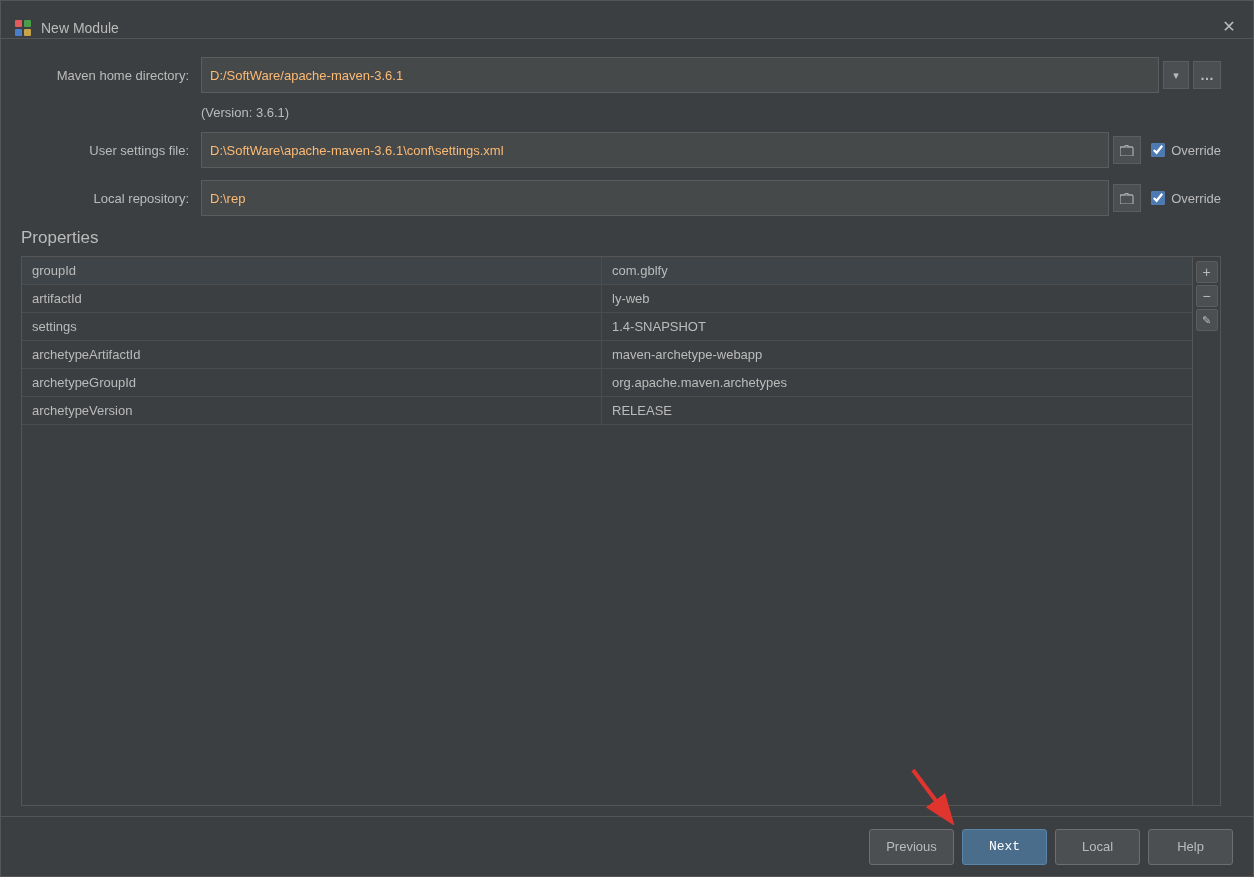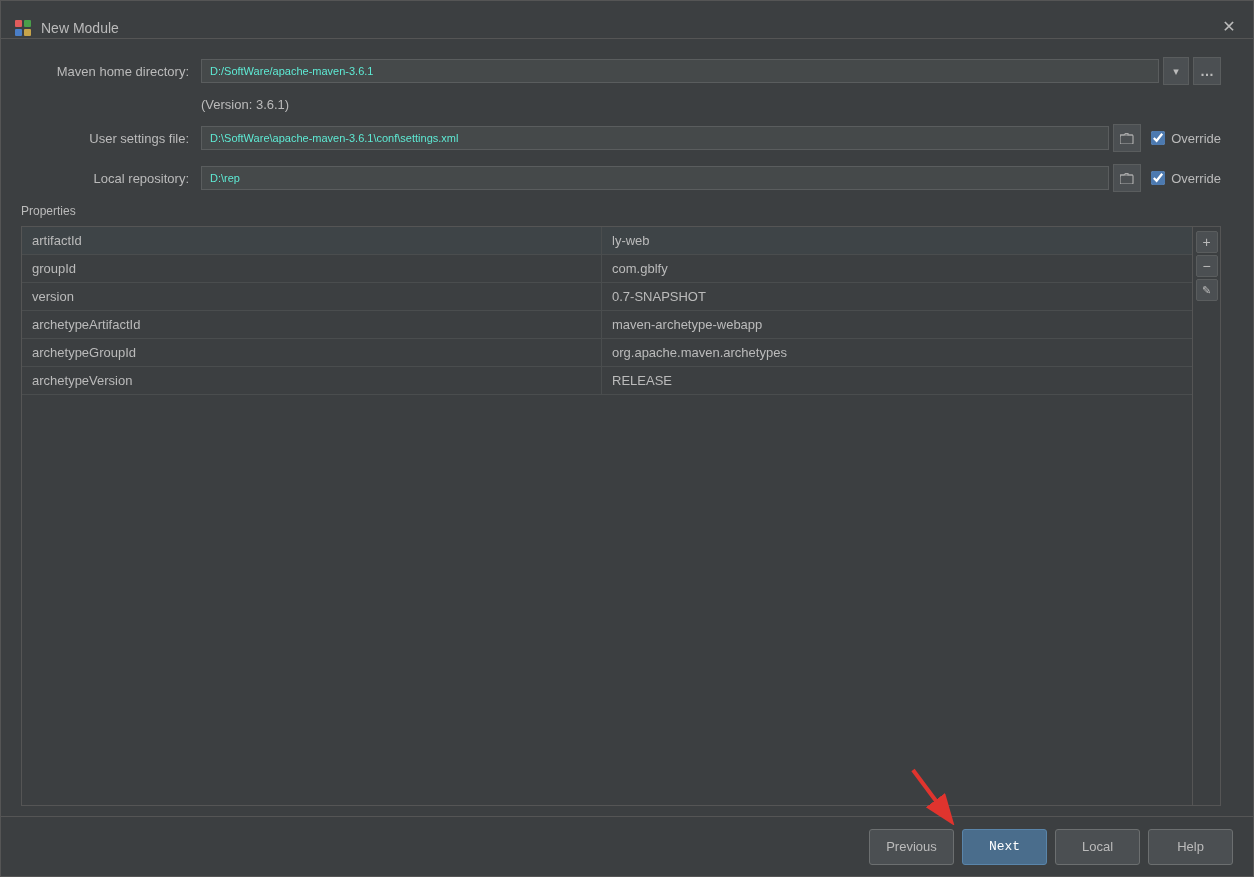--- a/index.html
+++ b/index.html
@@ -82,26 +82,26 @@
       flex-shrink: 0;
     }
     .form-input-group {
       flex: 1;
       display: flex;
       align-items: center;
       gap: 4px;
     }
     .form-input {
       flex: 1;
-      height: 24px;
+      height: 36px;
       background: #45494a;
       border: 1px solid #5a5d5e;
-      color: #5eead4;
+      color: #fdba74;
       padding: 0 8px;
-      font-size: 11px;
+      font-size: 13px;
       outline: none;
     }
     .dropdown-btn {
       width: 26px;
       height: 28px;
       background: #4b4f52;
       border: 1px solid #5a5d5e;
       color: #bbbbbb;
       display: flex;
       align-items: center;
@@ -151,21 +151,21 @@
       height: 14px;
       accent-color: #4d7ab0;
       cursor: pointer;
     }
     .override-label {
       color: #bbbbbb;
       font-size: 13px;
     }
     .section-title {
       color: #bbbbbb;
-      font-size: 12px;
+      font-size: 17px;
       margin-bottom: 8px;
       margin-left: 0;
     }
     .properties-container {
       border: 1px solid #555555;
       background: #3c3f41;
       display: flex;
       flex: 1;
       overflow: hidden;
       position: relative;
@@ -326,32 +326,32 @@
         </div>
       </div>
     </div>
 
     <div class="section-title">Properties</div>
 
     <div class="properties-container">
       <div class="properties-table">
 
         <div class="prop-row">
+          <div class="prop-key">groupId</div>
+          <div class="prop-value">com.gblfy</div>
+        </div>
+
+        <div class="prop-row">
           <div class="prop-key">artifactId</div>
           <div class="prop-value">ly-web</div>
         </div>
 
         <div class="prop-row">
-          <div class="prop-key">groupId</div>
-          <div class="prop-value">com.gblfy</div>
-        </div>
-
-        <div class="prop-row">
-          <div class="prop-key">version</div>
-          <div class="prop-value">0.7-SNAPSHOT</div>
+          <div class="prop-key">settings</div>
+          <div class="prop-value">1.4-SNAPSHOT</div>
         </div>
 
         <div class="prop-row">
           <div class="prop-key">archetypeArtifactId</div>
           <div class="prop-value">maven-archetype-webapp</div>
         </div>
 
         <div class="prop-row">
           <div class="prop-key">archetypeGroupId</div>
           <div class="prop-value">org.apache.maven.archetypes</div>

